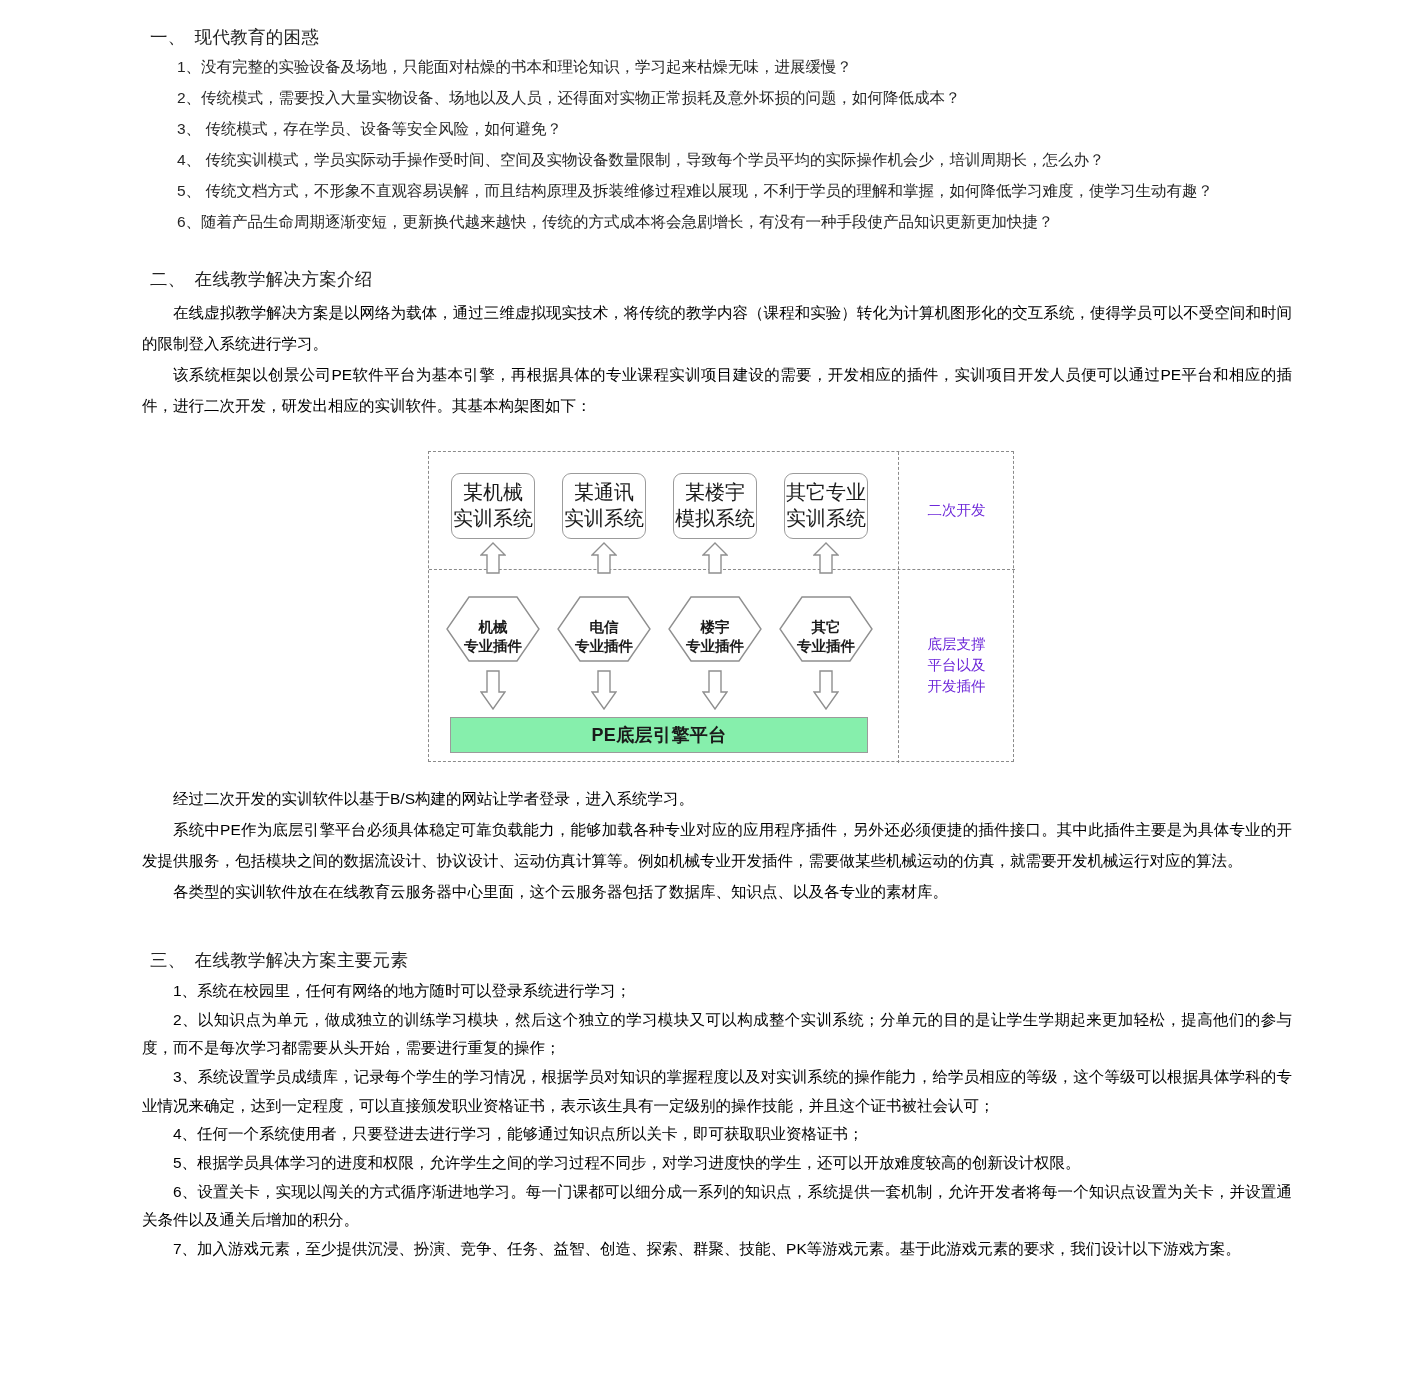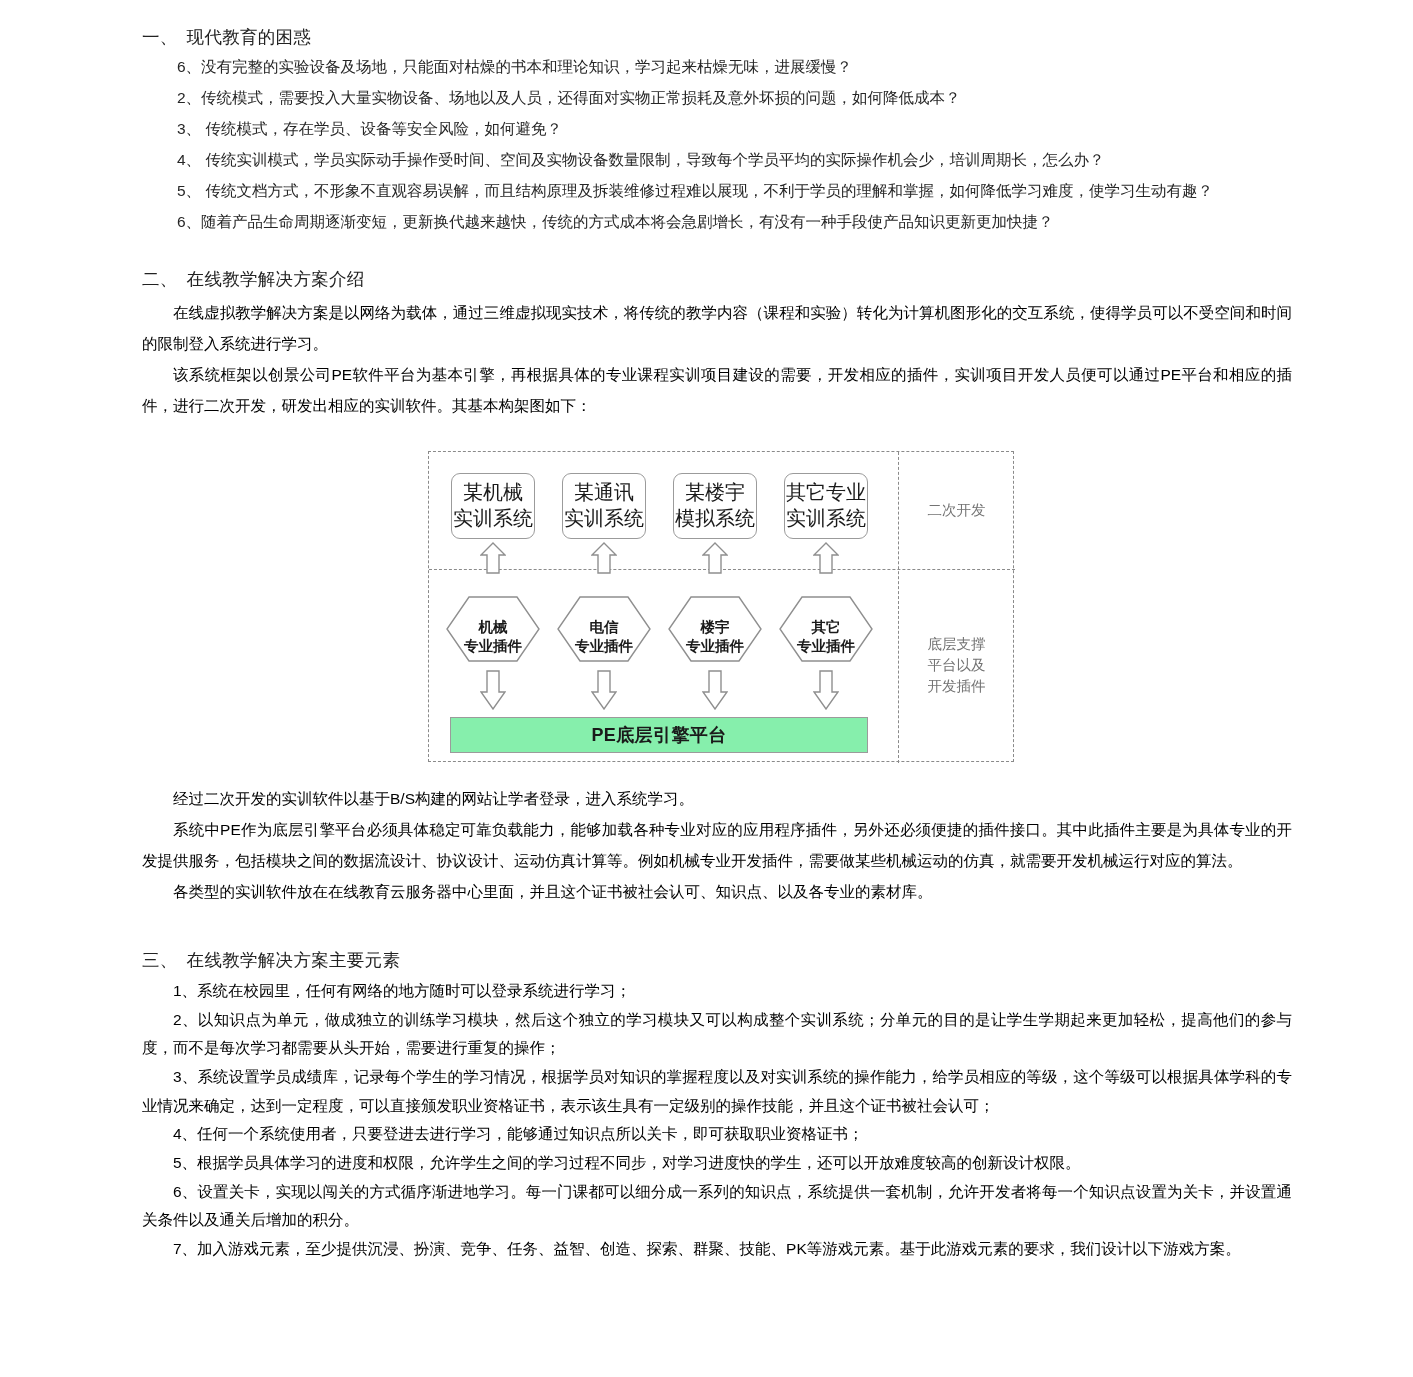--- a/index.html
+++ b/index.html
@@ -25,21 +25,21 @@
     position: absolute;
     left: 142px;
     top: 24px;
     width: 1150px;
   }
 
   h2.section-heading {
     font-size: 17.5px;
     font-weight: 400;
     line-height: 1.5;
-    margin: 0 0 4px 0;
+    margin: 0 0 4px 8px;
     letter-spacing: 0.3px;
     color: #222;
   }
   .section-heading .num { margin-right: 9px; }
 
   .list { margin: 0; padding: 0; }
   .list-item {
     font-size: 15.5px;
     line-height: 1.68;
     margin: 0 0 5px 0;
@@ -184,36 +184,36 @@
   .side-label {
     position: absolute;
     left: 469px;
     width: 117px;
     display: flex;
     align-items: center;
     justify-content: center;
     text-align: center;
     font-size: 14.5px;
     line-height: 1.45;
-    color: #737373;
+    color: #6d28d9;
     white-space: pre-line;
   }
   .side-label.top { top: 0; height: 117px; }
   .side-label.bottom { top: 117px; height: 194px; }
 </style>
 </head>
 <body>
 
 <div class="page">
   <div class="content">
 
     <h2 class="section-heading"><span class="num">一、</span><span>现代教育的困惑</span></h2>
 
     <div class="list">
-      <p class="list-item">6、没有完整的实验设备及场地，只能面对枯燥的书本和理论知识，学习起来枯燥无味，进展缓慢？</p>
+      <p class="list-item">1、没有完整的实验设备及场地，只能面对枯燥的书本和理论知识，学习起来枯燥无味，进展缓慢？</p>
       <p class="list-item">2、传统模式，需要投入大量实物设备、场地以及人员，还得面对实物正常损耗及意外坏损的问题，如何降低成本？</p>
       <p class="list-item">3、 传统模式，存在学员、设备等安全风险，如何避免？</p>
       <p class="list-item">4、 传统实训模式，学员实际动手操作受时间、空间及实物设备数量限制，导致每个学员平均的实际操作机会少，培训周期长，怎么办？</p>
       <p class="list-item">5、 传统文档方式，不形象不直观容易误解，而且结构原理及拆装维修过程难以展现，不利于学员的理解和掌握，如何降低学习难度，使学习生动有趣？</p>
       <p class="list-item">6、随着产品生命周期逐渐变短，更新换代越来越快，传统的方式成本将会急剧增长，有没有一种手段使产品知识更新更加快捷？</p>
     </div>
 
     <div class="gap-md"></div>
 
     <h2 class="section-heading"><span class="num">二、</span><span>在线教学解决方案介绍</span></h2>
@@ -326,21 +326,21 @@
         <div class="side-label top">二次开发</div>
         <div class="side-label bottom">底层支撑
 平台以及
 开发插件</div>
 
       </div>
     </div>
 
     <p class="para">经过二次开发的实训软件以基于B/S构建的网站让学者登录，进入系统学习。</p>
     <p class="para">系统中PE作为底层引擎平台必须具体稳定可靠负载能力，能够加载各种专业对应的应用程序插件，另外还必须便捷的插件接口。其中此插件主要是为具体专业的开发提供服务，包括模块之间的数据流设计、协议设计、运动仿真计算等。例如机械专业开发插件，需要做某些机械运动的仿真，就需要开发机械运行对应的算法。</p>
-    <p class="para">各类型的实训软件放在在线教育云服务器中心里面，并且这个证书被社会认可、知识点、以及各专业的素材库。</p>
+    <p class="para">各类型的实训软件放在在线教育云服务器中心里面，这个云服务器包括了数据库、知识点、以及各专业的素材库。</p>
 
     <div class="gap-lg"></div>
 
     <h2 class="section-heading"><span class="num">三、</span><span>在线教学解决方案主要元素</span></h2>
 
     <div class="list">
       <p class="para tight">1、系统在校园里，任何有网络的地方随时可以登录系统进行学习；</p>
       <p class="para tight">2、以知识点为单元，做成独立的训练学习模块，然后这个独立的学习模块又可以构成整个实训系统；分单元的目的是让学生学期起来更加轻松，提高他们的参与度，而不是每次学习都需要从头开始，需要进行重复的操作；</p>
       <p class="para tight">3、系统设置学员成绩库，记录每个学生的学习情况，根据学员对知识的掌握程度以及对实训系统的操作能力，给学员相应的等级，这个等级可以根据具体学科的专业情况来确定，达到一定程度，可以直接颁发职业资格证书，表示该生具有一定级别的操作技能，并且这个证书被社会认可；</p>
       <p class="para tight">4、任何一个系统使用者，只要登进去进行学习，能够通过知识点所以关卡，即可获取职业资格证书；</p>

